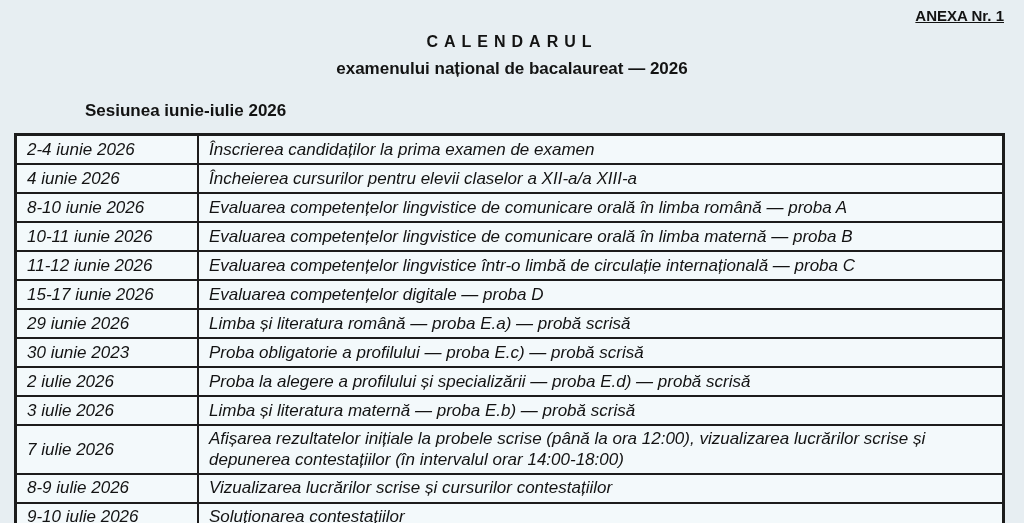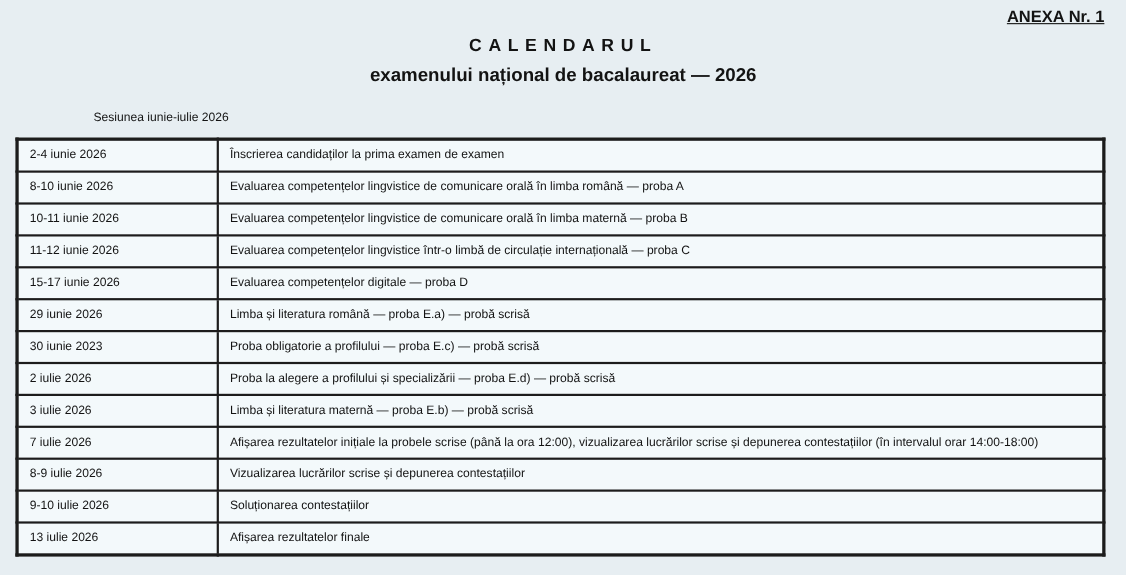--- a/index.html
+++ b/index.html
@@ -31,40 +31,41 @@
     letter-spacing: 6px;
     margin-top: 9px;
   }
   .title-line2 {
     text-align: center;
     font-size: 17px;
     font-weight: bold;
     margin-top: 8px;
   }
   .session-heading {
-    font-size: 11px;
-    font-weight: normal;
+    font-size: 17px;
+    font-weight: bold;
     margin: 22px 0 12px 85px;
   }
   table.calendar {
     border-collapse: collapse;
     margin-left: 14px;
     width: 991px;
     background: #f3f9fb;
     border: 3px solid #1c1c1c;
     table-layout: fixed;
   }
   table.calendar td {
     border: 2px solid #1c1c1c;
-    font-size: 11px;
+    font-size: 17px;
     padding: 2px 10px;
     height: 23px;
     line-height: 1.25;
     vertical-align: middle;
     overflow: hidden;
+    font-style: italic;
   }
   td.col-date {
     width: 160px;
   }
 </style>
 </head>
 <body>
 
 <div class="annex">
   <span>ANEXA Nr. 1</span>
@@ -73,20 +74,24 @@
 <div class="title-line1">CALENDARUL</div>
 <div class="title-line2">examenului național de bacalaureat — 2026</div>
 
 <div class="session-heading">Sesiunea iunie-iulie 2026</div>
 
 <table class="calendar">
   <tbody>
       <tr>
         <td class="col-date">2-4 iunie 2026</td>
         <td class="col-event">Înscrierea candidaților la prima examen de examen</td>
+      </tr>
+      <tr>
+        <td class="col-date">4 iunie 2026</td>
+        <td class="col-event">Încheierea cursurilor pentru elevii claselor a XII-a/a XIII-a</td>
       </tr>
       <tr>
         <td class="col-date">8-10 iunie 2026</td>
         <td class="col-event">Evaluarea competențelor lingvistice de comunicare orală în limba română — proba A</td>
       </tr>
       <tr>
         <td class="col-date">10-11 iunie 2026</td>
         <td class="col-event">Evaluarea competențelor lingvistice de comunicare orală în limba maternă — proba B</td>
       </tr>
       <tr>
@@ -112,21 +117,21 @@
       <tr>
         <td class="col-date">3 iulie 2026</td>
         <td class="col-event">Limba și literatura maternă — proba E.b) — probă scrisă</td>
       </tr>
       <tr>
         <td class="col-date">7 iulie 2026</td>
         <td class="col-event">Afișarea rezultatelor inițiale la probele scrise (până la ora 12:00), vizualizarea lucrărilor scrise și depunerea contestațiilor (în intervalul orar 14:00-18:00)</td>
       </tr>
       <tr>
         <td class="col-date">8-9 iulie 2026</td>
-        <td class="col-event">Vizualizarea lucrărilor scrise și depunerea contestațiilor</td>
+        <td class="col-event">Vizualizarea lucrărilor scrise și cursurilor contestațiilor</td>
       </tr>
       <tr>
         <td class="col-date">9-10 iulie 2026</td>
         <td class="col-event">Soluționarea contestațiilor</td>
       </tr>
       <tr>
         <td class="col-date">13 iulie 2026</td>
         <td class="col-event">Afișarea rezultatelor finale</td>
       </tr>
     </tbody>

